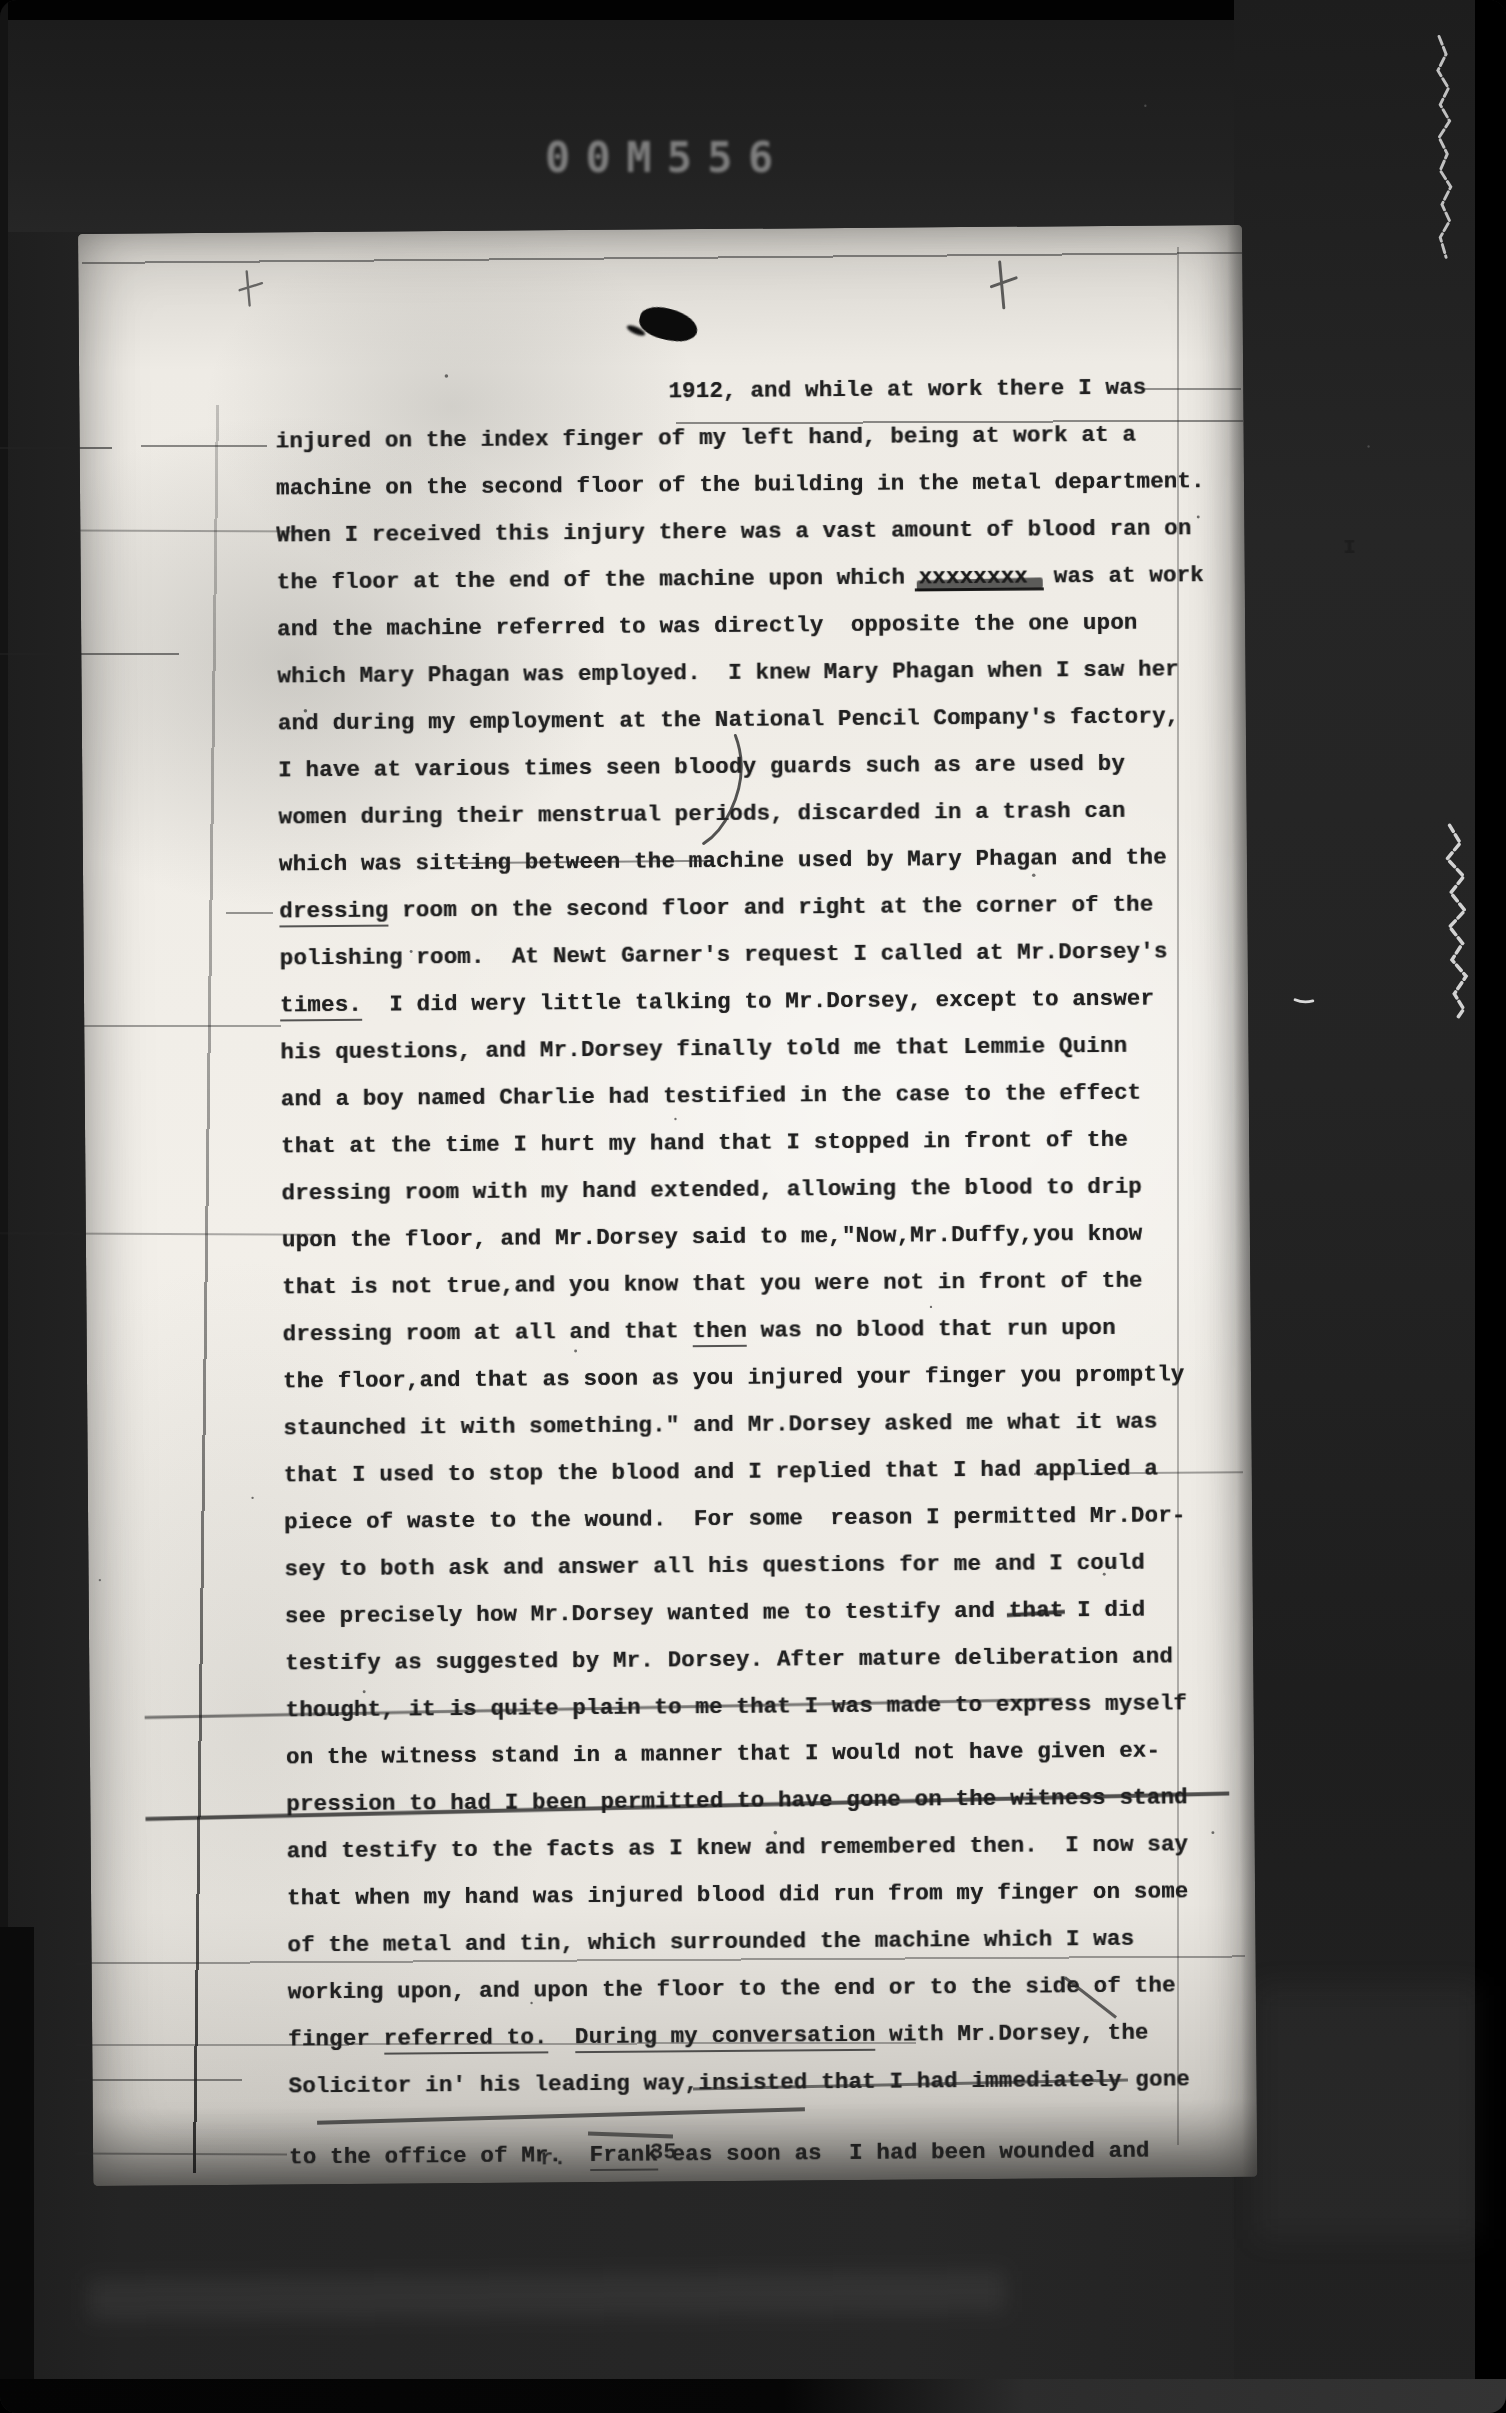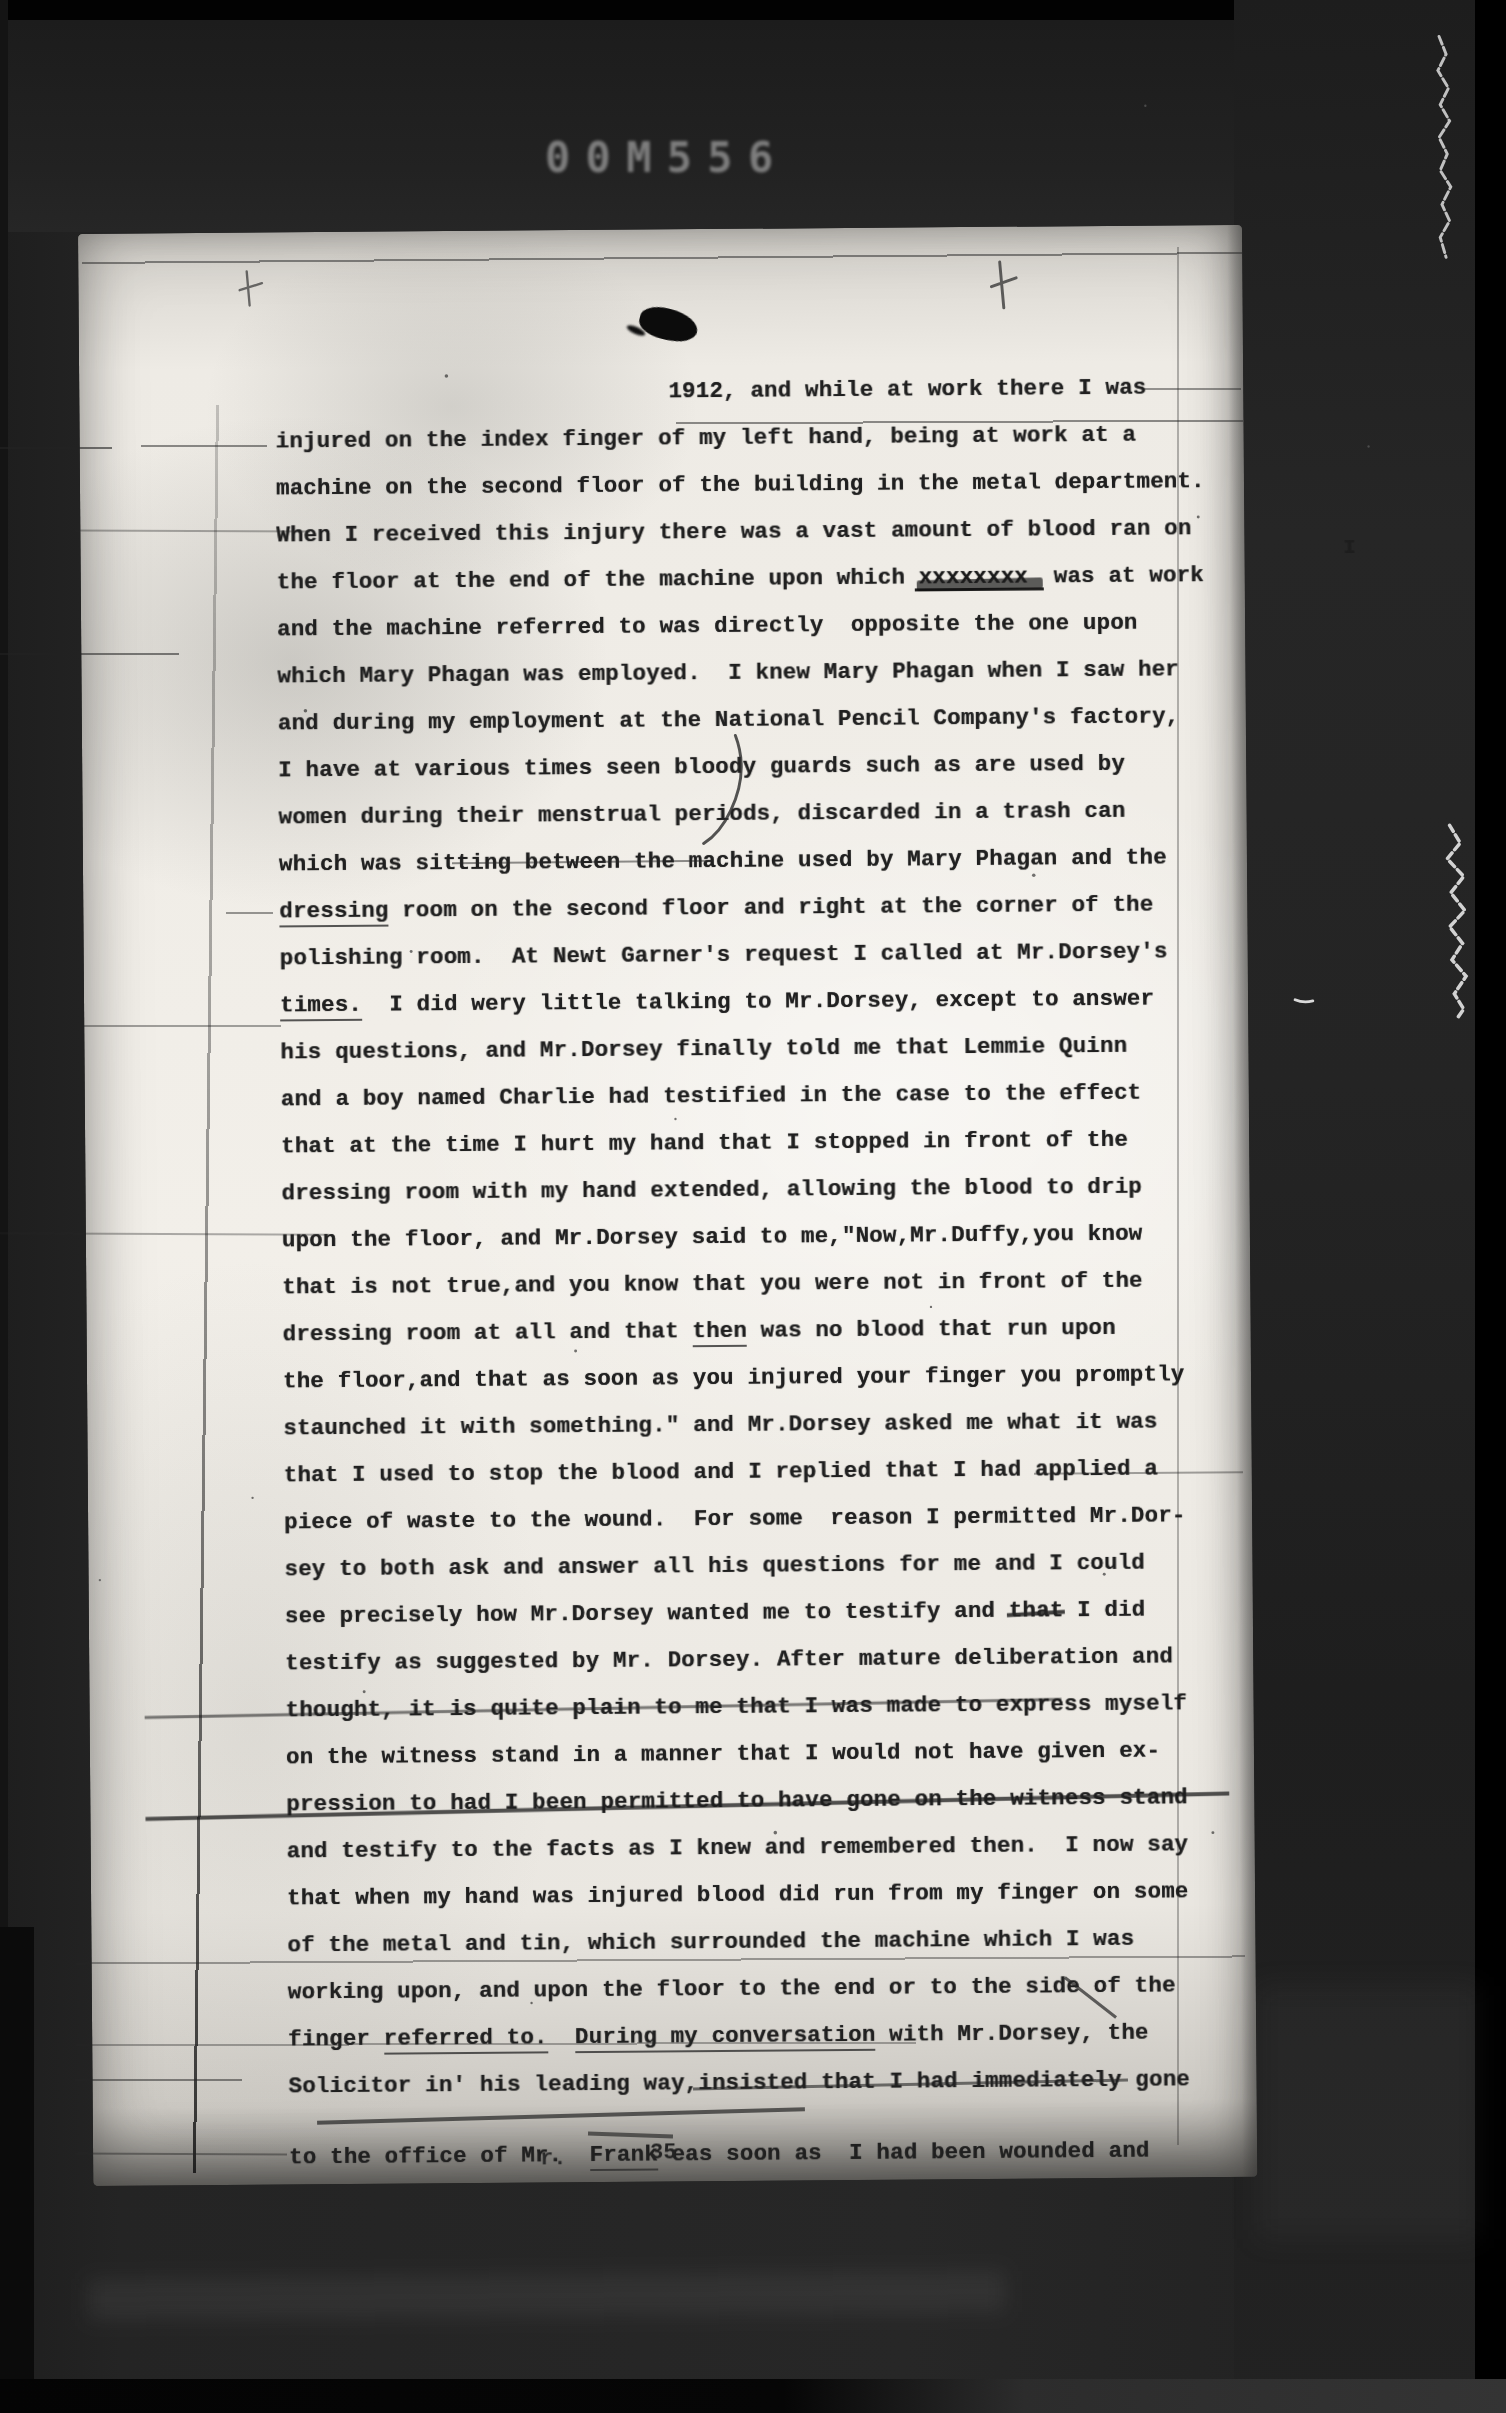--- a/index.html
+++ b/index.html
@@ -1,19 +1,20 @@
 <!DOCTYPE html>
 <html style="font-size:9.4px"><head>
 <meta charset="utf-8">
 <style>
   html,body{margin:0;padding:0;background:#000;}
   .canvas{
     position:relative;width:1506px;height:2413px;overflow:hidden;
     background:linear-gradient(90deg,#1e1e1e 0%,#242424 8%,#272727 60%,#232323 86%,#1f1f1f 98%);
     font-family:"Liberation Mono","DejaVu Sans Mono",monospace;
+    border-radius:17px;
   }
   
   .film-top-strip{position:absolute;left:0;top:0;width:100%;height:20px;background:#020202;}
   .film-top-shade{position:absolute;left:0;top:20px;right:31px;height:212px;background:linear-gradient(180deg,#1c1c1c 0%,#222 70%,#262626 100%);}
   .film-left-sliver{position:absolute;left:0;top:0;width:8.2px;height:100%;background:#141414;}
   .film-left-black-bottom{position:absolute;left:0;top:1927px;width:34px;bottom:0;background:#0b0b0b;}
   .film-right-gray{position:absolute;left:1234px;top:0;width:242px;height:100%;
     background:linear-gradient(180deg,#1d1d1d 0%,#262626 22%,#242424 45%,#1e1e1e 70%,#222 100%);}
   .film-right-black{position:absolute;right:0;top:0;width:31px;height:100%;background:#000;}
   .film-bottom-strip{position:absolute;left:0;bottom:0;width:100%;height:34px;

